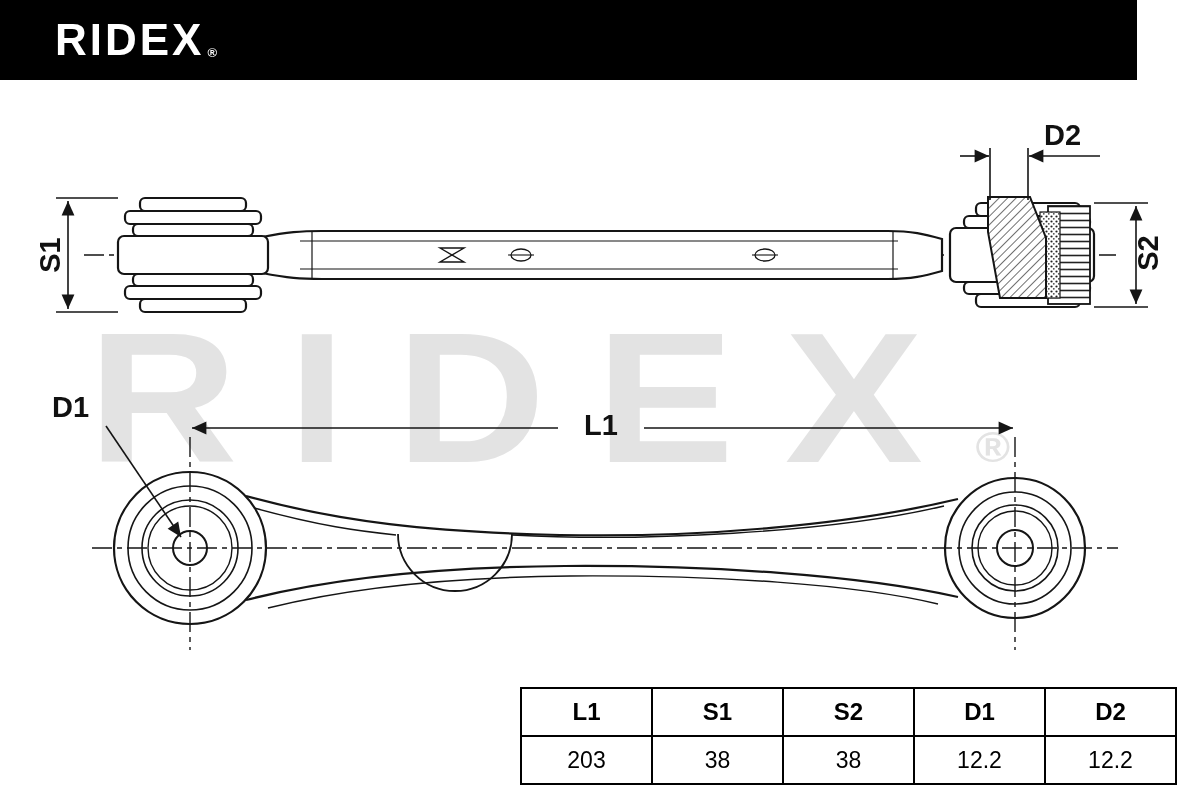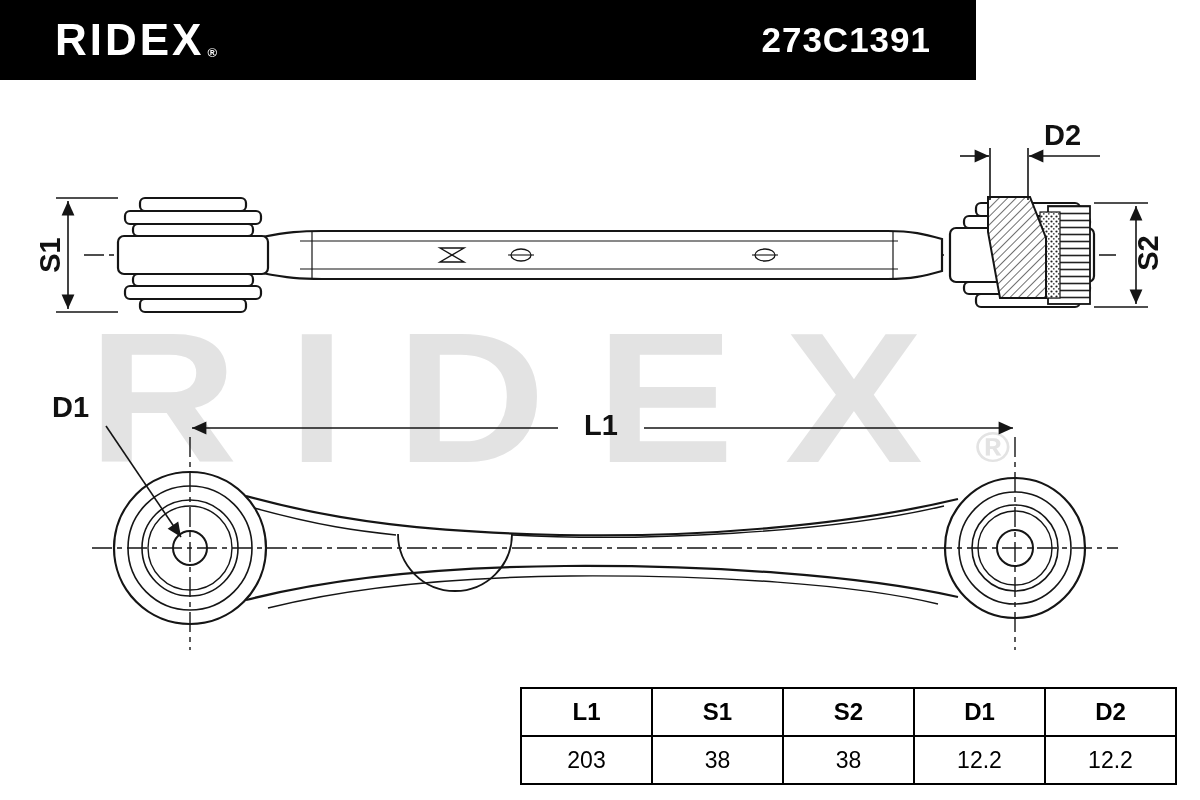--- a/index.html
+++ b/index.html
@@ -1,20 +1,20 @@
 <!DOCTYPE html>
 <html><head>
 <meta charset="utf-8">
 <style>
   html,body{margin:0;padding:0;background:#ffffff;width:1200px;height:800px;overflow:hidden;
     font-family:"Liberation Sans", sans-serif;}
   .page{position:relative;width:1200px;height:800px;background:#ffffff;}
 
   
-  .topbar{position:absolute;left:0;top:0;width:976px;height:80px;background:#000000;
+  .topbar{position:absolute;left:0;top:0;width:1137px;height:80px;background:#000000;
     display:flex;align-items:center;justify-content:space-between;box-sizing:border-box;
     padding:0 45px 0 55px;}
   .brand{color:#ffffff;font-weight:900;font-size:44px;letter-spacing:3px;line-height:1;}
   .brand .reg{font-size:13px;letter-spacing:0;vertical-align:-2px;margin-left:3px;font-weight:700;}
   .partno{color:#ffffff;font-weight:700;font-size:35px;letter-spacing:1px;}
 
   
   .watermark{position:absolute;left:88px;top:306px;z-index:1;white-space:nowrap;
     font-weight:900;font-size:185px;line-height:1;color:#e3e3e3;letter-spacing:45px;
     transform:scaleX(1.12);transform-origin:left center;}
@@ -36,21 +36,20 @@
     vertical-align:middle;font-size:23px;color:#000000;background:#ffffff;}
   .dims tr.hdr td{font-weight:700;font-size:24px;}
 </style>
 </head>
 <body>
 
 <div class="page">
 
   <header class="topbar">
     <div class="brand"><span>RIDEX</span><span class="reg">®</span></div>
-    <div class="partno">273C1391</div>
   </header>
 
   <div class="watermark"><span>RIDEX</span><span class="wm-reg">®</span></div>
 
   <svg class="drawing" width="1200" height="800" viewBox="0 0 1200 800">
     <defs>
       <marker id="arr" viewBox="0 0 10 10" refX="9.5" refY="5" markerWidth="10" markerHeight="10" orient="auto-start-reverse">
         <path d="M0.5,1 L9.5,5 L0.5,9 Z" fill="#151515"></path>
       </marker>
       <pattern id="hatch" width="6" height="6" patternUnits="userSpaceOnUse" patternTransform="rotate(45)">

